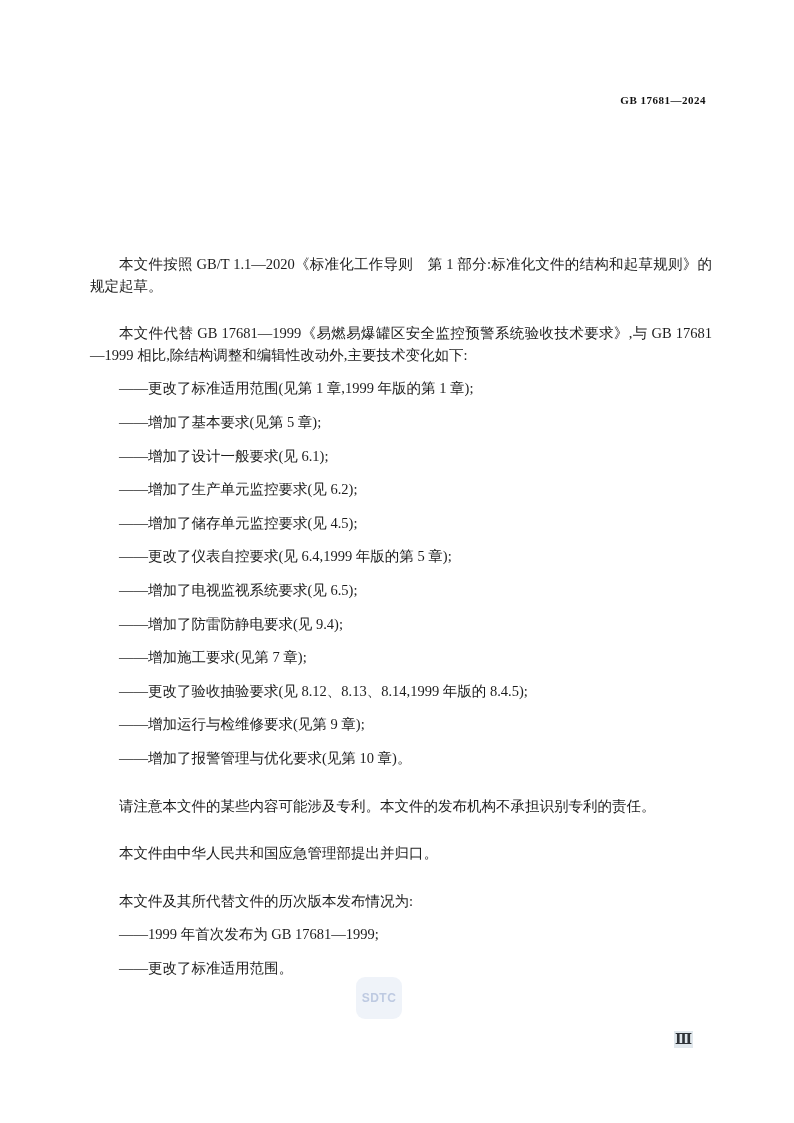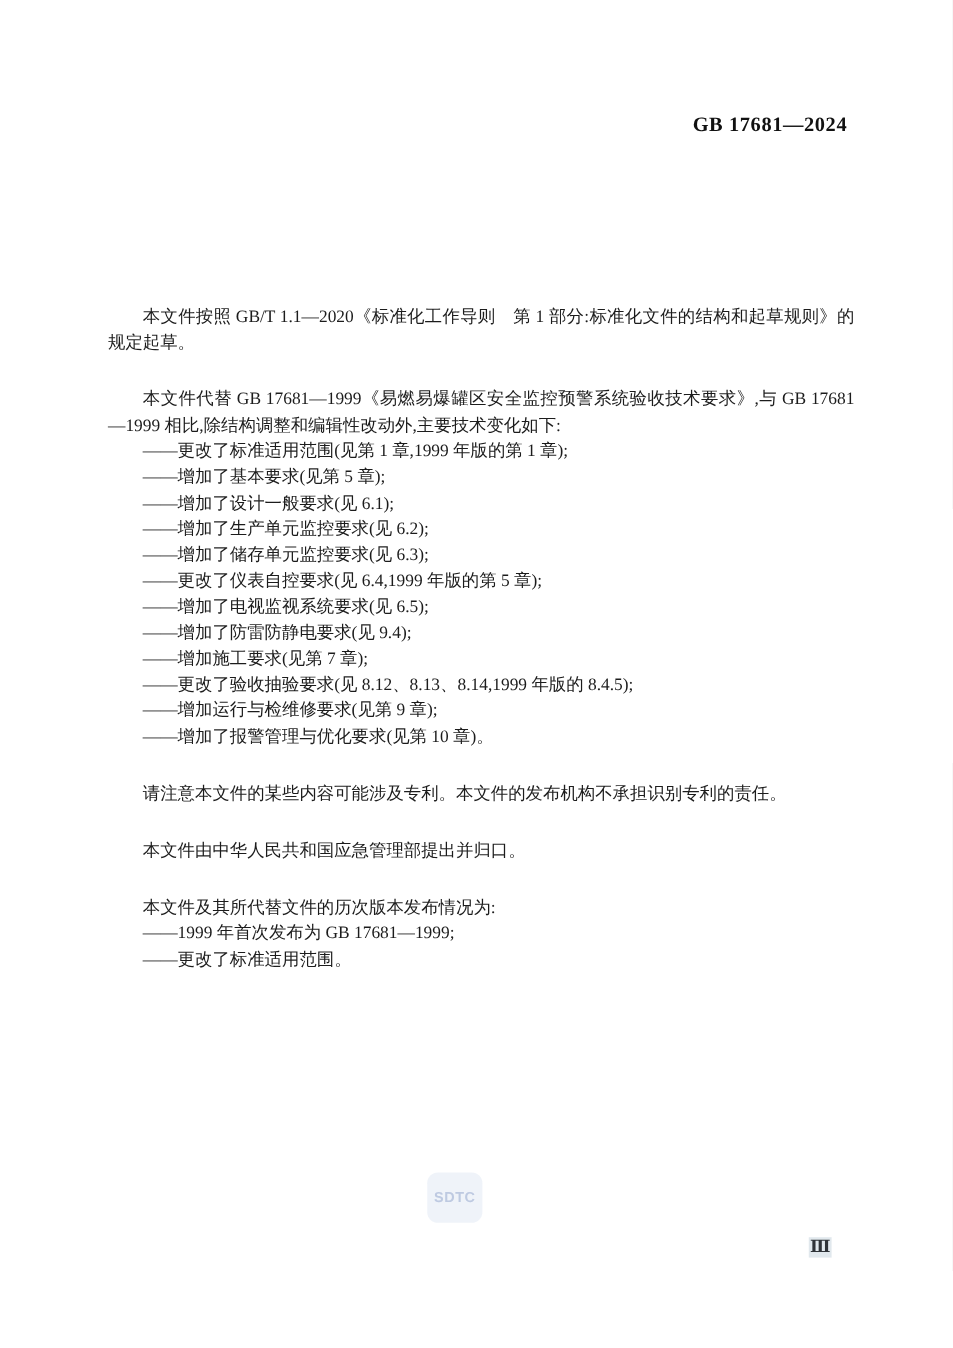--- a/index.html
+++ b/index.html
@@ -11,21 +11,21 @@
     margin: 0 auto;
     background: #ffffff;
     font-family: "Liberation Serif", "DejaVu Serif", serif;
     color: #1c1c1c;
     overflow: hidden;
   }
   .header-code {
     position: absolute;
     top: 94px;
     right: 88px;
-    font-size: 17px;
+    font-size: 11px;
     font-weight: bold;
     letter-spacing: 0.5px;
     color: #111;
   }
   .doc-title {
     position: absolute;
     top: 156px;
     left: 0;
     width: 100%;
     text-align: center;
@@ -37,21 +37,21 @@
     position: absolute;
     top: 228px;
     left: 90px;
     width: 622px;
     font-size: 14.5px;
     line-height: 21.6px;
     text-align: justify;
     color: #1c1c1c;
   }
   .para { text-indent: 2em; margin-top: 26px; }
-  .change-item, .history-item { text-indent: 2em; }
+  .change-item, .history-item { text-indent: 2em; margin-top: 12px; }
   .watermark {
     position: absolute;
     left: 356px;
     top: 977px;
     width: 46px;
     height: 42px;
     border-radius: 9px;
     background: rgba(199, 212, 232, 0.28);
     display: flex;
     align-items: center;
@@ -85,21 +85,21 @@
 
   <div class="content">
     <div class="para">本文件按照 GB/T 1.1—2020《标准化工作导则　第 1 部分:标准化文件的结构和起草规则》的规定起草。</div>
     <div class="para">本文件代替 GB 17681—1999《易燃易爆罐区安全监控预警系统验收技术要求》,与 GB 17681—1999 相比,除结构调整和编辑性改动外,主要技术变化如下:</div>
 
     <div>
       <div class="change-item">——更改了标准适用范围(见第 1 章,1999 年版的第 1 章);</div>
       <div class="change-item">——增加了基本要求(见第 5 章);</div>
       <div class="change-item">——增加了设计一般要求(见 6.1);</div>
       <div class="change-item">——增加了生产单元监控要求(见 6.2);</div>
-      <div class="change-item">——增加了储存单元监控要求(见 6.3);</div>
+      <div class="change-item">——增加了储存单元监控要求(见 4.5);</div>
       <div class="change-item">——更改了仪表自控要求(见 6.4,1999 年版的第 5 章);</div>
       <div class="change-item">——增加了电视监视系统要求(见 6.5);</div>
       <div class="change-item">——增加了防雷防静电要求(见 9.4);</div>
       <div class="change-item">——增加施工要求(见第 7 章);</div>
       <div class="change-item">——更改了验收抽验要求(见 8.12、8.13、8.14,1999 年版的 8.4.5);</div>
       <div class="change-item">——增加运行与检维修要求(见第 9 章);</div>
       <div class="change-item">——增加了报警管理与优化要求(见第 10 章)。</div>
     </div>
 
     <div class="para">请注意本文件的某些内容可能涉及专利。本文件的发布机构不承担识别专利的责任。</div>

